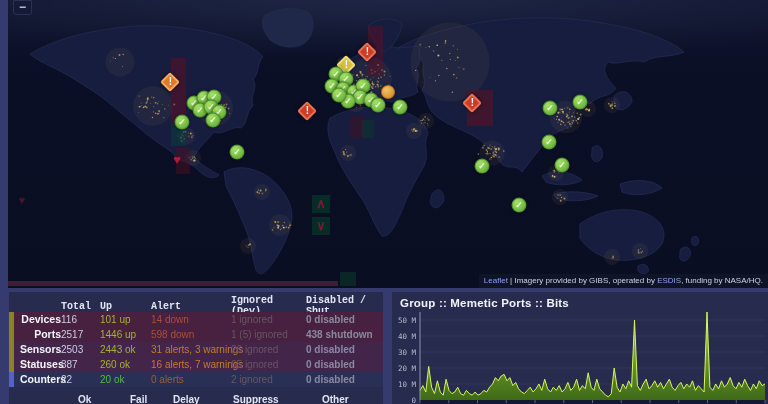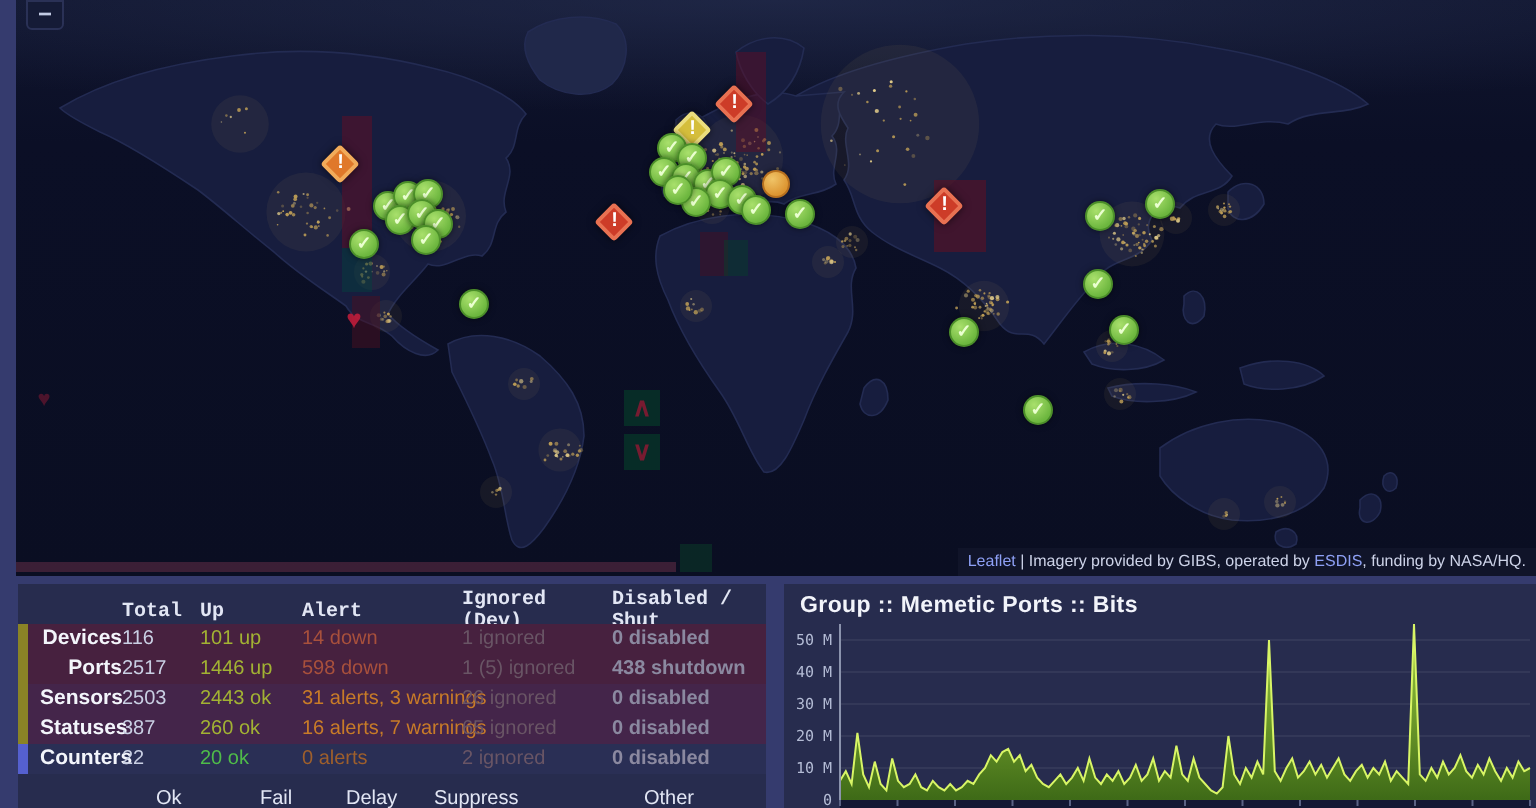--- a/index.html
+++ b/index.html
@@ -52,21 +52,21 @@
   .trow::before { content:""; position:absolute; left:0; top:0; width:5px; height:100%;
                   background:var(--strip); }
   .trow .lbl { font-size:10.5px; font-weight:bold; color:#f3f5fb; padding-left:11px; cursor:pointer;text-align:right; }
   .trow div { font-size:10px; line-height:15px; white-space:nowrap; }
   .v-total { color:#c9cfe3; }
   .v-olive { color:#a2b233; } .v-green { color:#4fbb49; }
   .v-down  { color:#a8503c; } .v-warn  { color:#c87b28; } .v-warnmuted { color:#9e5f2c; }
   .v-ign   { color:#695565; } .v-dis   { color:#8b89a0;font-weight:bold; }
 
   .tfoot { position:relative; height:22px; margin-top:4px; }
-  .tfoot span { position:absolute; top:3px; font-size:10px; font-weight:normal; color:#e2e6f4; }
+  .tfoot span { position:absolute; top:3px; font-size:10px; font-weight:bold; color:#e2e6f4; }
 
   
   .chart-title { padding:5px 0 0 8px; font-size:11.5px; font-weight:bold; color:#f2f4fa;
                  letter-spacing:.2px; }
   .chart-wrap { position:absolute; left:0; top:18px; width:376px; height:102px; cursor:pointer; }
   .chart-wrap svg text { font-family:"DejaVu Sans Mono", monospace; font-size:7.5px; fill:#b3bbd4; }
 </style>
 </head>
 <body>
 
@@ -719,21 +719,21 @@
           <div class="v-green">20 ok</div>
           <div class="v-warnmuted">0 alerts</div>
           <div class="v-ign">2 ignored</div>
           <div class="v-dis">0 disabled</div>
         </div>
       </div>
     <div class="tfoot" id="tfoot">
         <span style="left: 69px;">Ok</span>
         <span style="left: 121px;">Fail</span>
         <span style="left: 164px;">Delay</span>
-        <span style="left: 208px;">Suppress</span>
+        <span style="left: 224px;">Suppress</span>
         <span style="left: 313px;">Other</span>
       </div>
   </div>
 
   <div class="panel panel-right">
     <div class="chart-title">Group :: Memetic Ports :: Bits</div>
     <div class="chart-wrap">
       <svg id="chart-svg" width="376" height="102" viewBox="0 0 376 102">
         <defs>
           <linearGradient id="areaGrad" x1="0" y1="0" x2="0" y2="1">

